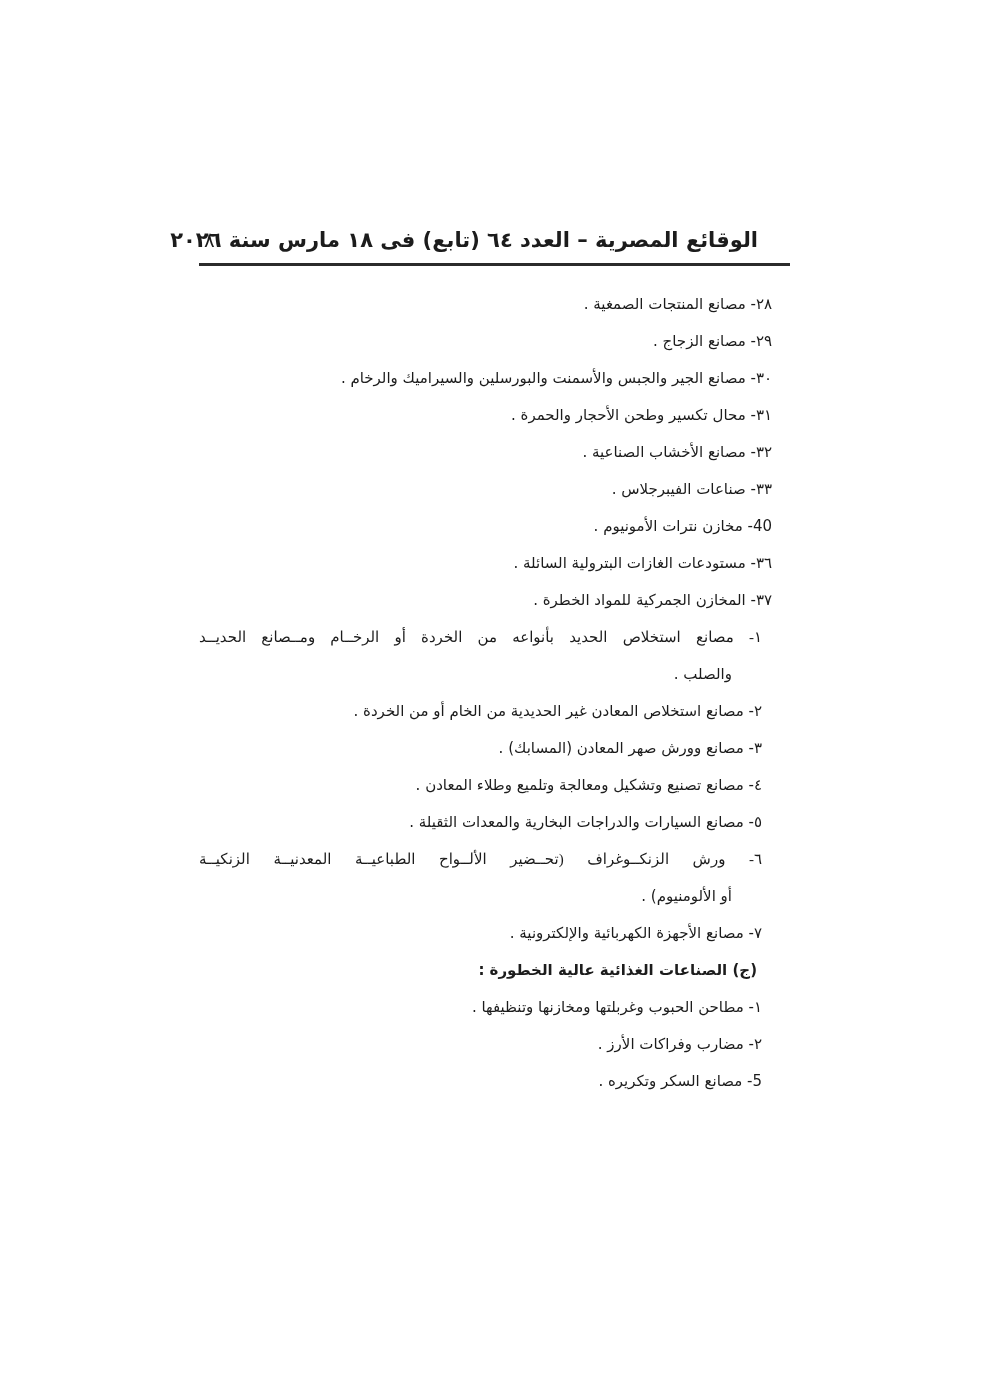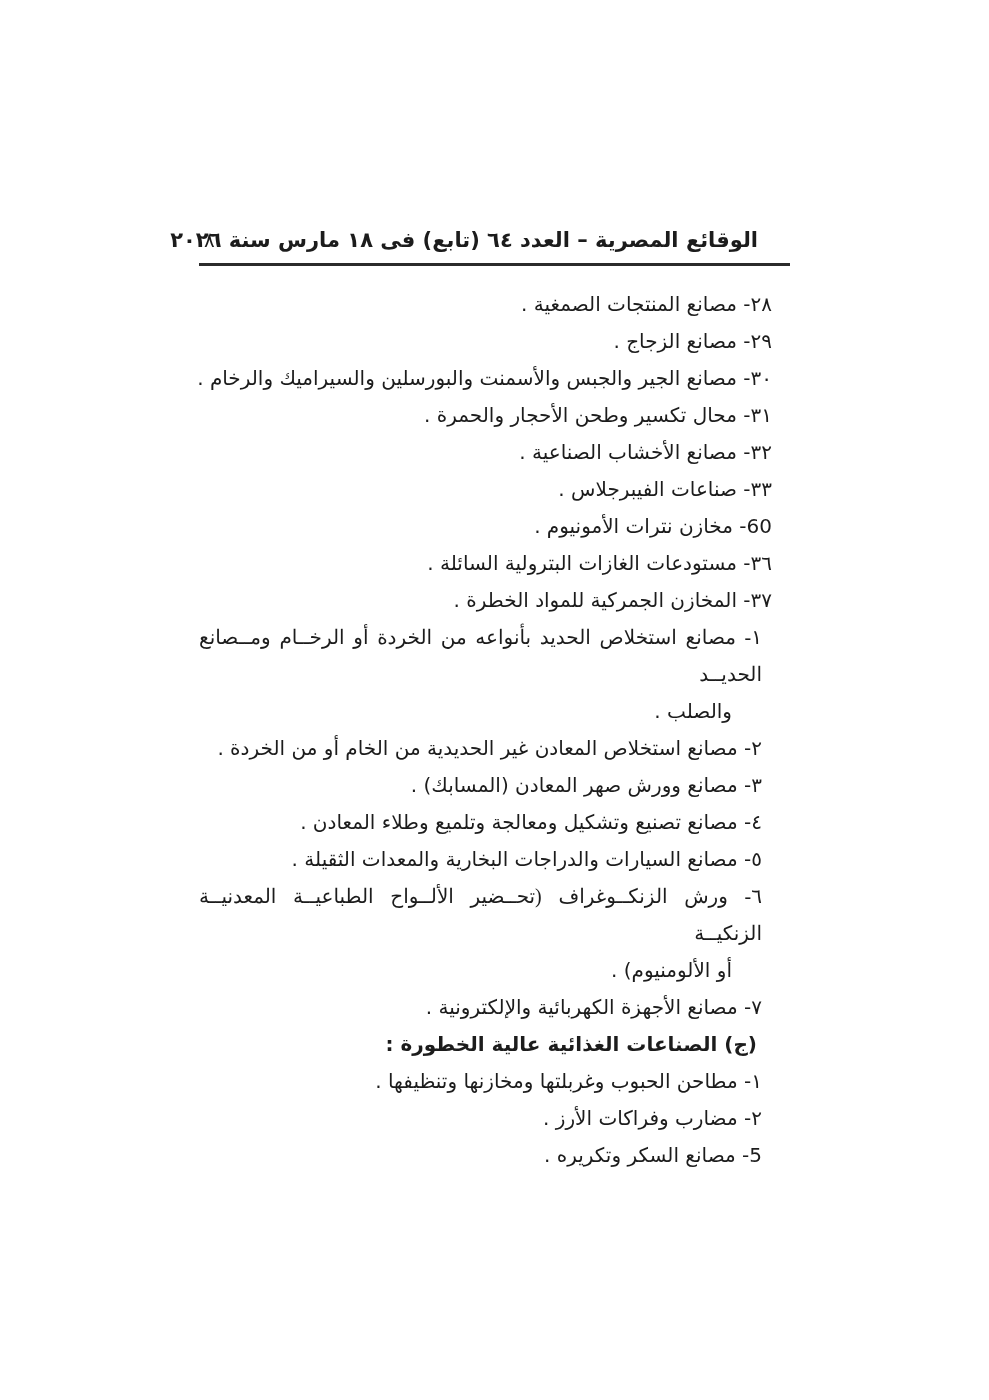--- a/index.html
+++ b/index.html
@@ -51,21 +51,21 @@
     background: #2b2b2b;
   }
   .content {
     position: absolute;
     top: 286px;
     right: 199px;
     width: 591px;
   }
   .line {
     line-height: 37px;
-    font-size: 20px;
+    font-size: 15px;
     text-align: right;
     white-space: nowrap;
   }
   .num2 { padding-right: 18px; }   
   .num1 { padding-right: 28px; }   
   .head {
     font-weight: bold;
     padding-right: 33px;
   }
   .cont { padding-right: 58px; }   
@@ -90,21 +90,21 @@
   <div class="header-rule"></div>
 
   <div class="content">
 
     <div class="line num2">٢٨- مصانع المنتجات الصمغية .</div>
     <div class="line num2">٢٩- مصانع الزجاج .</div>
     <div class="line num2">٣٠- مصانع الجير والجبس والأسمنت والبورسلين والسيراميك والرخام .</div>
     <div class="line num2">٣١- محال تكسير وطحن الأحجار والحمرة .</div>
     <div class="line num2">٣٢- مصانع الأخشاب الصناعية .</div>
     <div class="line num2">٣٣- صناعات الفيبرجلاس .</div>
-    <div class="line num2">60- مخازن نترات الأمونيوم .</div>
+    <div class="line num2">40- مخازن نترات الأمونيوم .</div>
     <div class="line num2">٣٦- مستودعات الغازات البترولية السائلة .</div>
     <div class="line num2">٣٧- المخازن الجمركية للمواد الخطرة .</div>
 
 
     <div class="line just">١- مصانع استخلاص الحديد بأنواعه من الخردة أو الرخــام ومــصانع الحديــد</div>
     <div class="line cont">والصلب .</div>
     <div class="line num1">٢- مصانع استخلاص المعادن غير الحديدية من الخام أو من الخردة .</div>
     <div class="line num1">٣- مصانع وورش صهر المعادن (المسابك) .</div>
     <div class="line num1">٤- مصانع تصنيع وتشكيل ومعالجة وتلميع وطلاء المعادن .</div>
     <div class="line num1">٥- مصانع السيارات والدراجات البخارية والمعدات الثقيلة .</div>

